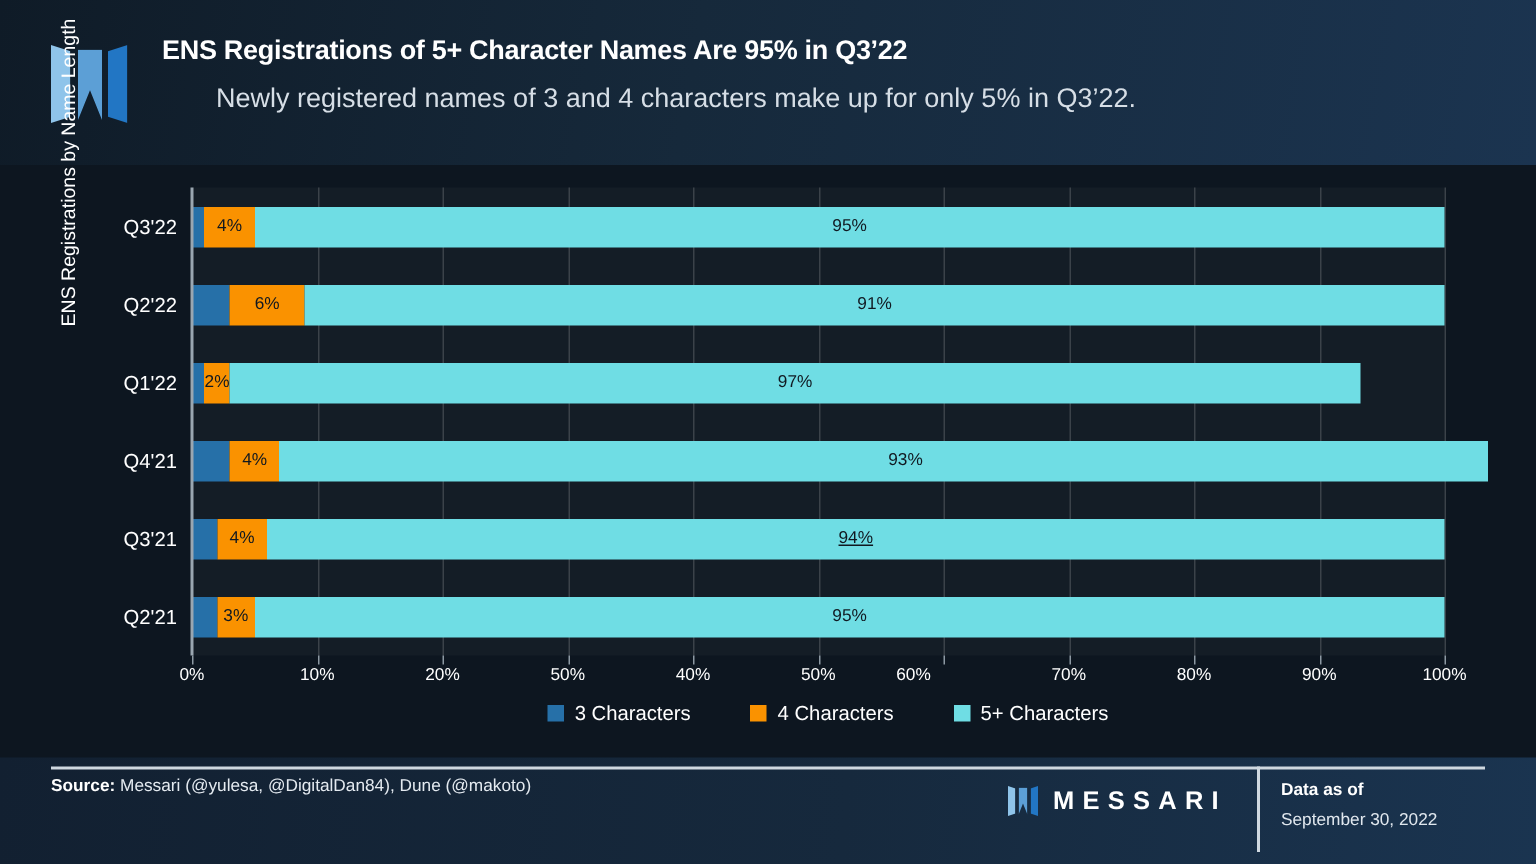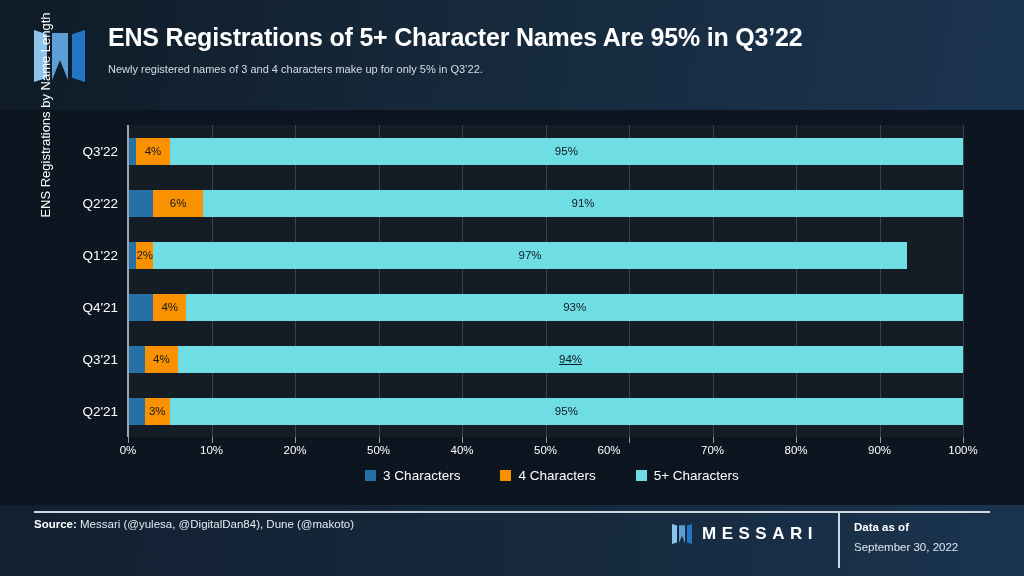--- a/index.html
+++ b/index.html
@@ -48,32 +48,33 @@
     width: 13px; height: 52px;
     background: #2276C4;
     clip-path: polygon(0 8%, 100% 0, 100% 100%, 0 92%);
   }
   #header-text {
     margin-left: 20px;
     margin-top: 24px;
   }
   #title {
     color: #ffffff;
-    font-size: 25px;
+    font-size: 18px;
     font-weight: bold;
     letter-spacing: -0.2px;
     line-height: 1.1;
     white-space: nowrap;
   }
   #subtitle {
     color: #d6dee6;
-    font-size: 11px;
+    font-size: 18px;
     font-weight: normal;
     margin-top: 11px;
     white-space: nowrap;
+    margin-left: 36px;
   }
 
   
   #chart-area {
     position: absolute;
     left: 0; top: 110px;
     width: 1024px; height: 395px;
     background: #0d1620;
   }
   #y-axis-title {
@@ -313,21 +314,21 @@
         <div class="seg" style="left: 75.15px; width: 759.85px; background: rgb(111, 221, 228);">91%</div>
       </div>
       <div class="bar-row" style="top: 116.5px;">
         <div class="seg" style="left: 0px; width: 8.35px; background: rgb(38, 112, 168);"></div>
         <div class="seg" style="left: 8.35px; width: 16.7px; background: rgb(250, 146, 0);">2%</div>
         <div class="seg" style="left: 25.05px; width: 754px; background: rgb(111, 221, 228);">97%</div>
       </div>
       <div class="bar-row" style="top: 168.5px;">
         <div class="seg" style="left: 0px; width: 25.05px; background: rgb(38, 112, 168);"></div>
         <div class="seg" style="left: 25.05px; width: 33.4px; background: rgb(250, 146, 0);">4%</div>
-        <div class="seg" style="left: 58.45px; width: 776.55px; background: rgb(111, 221, 228);">93%</div>
+        <div class="seg" style="left: 58.45px; width: 776.55px; background: rgb(111, 221, 228); padding-left: 29px;">93%</div>
       </div>
       <div class="bar-row" style="top: 220.5px;">
         <div class="seg" style="left: 0px; width: 16.7px; background: rgb(38, 112, 168);"></div>
         <div class="seg" style="left: 16.7px; width: 33.4px; background: rgb(250, 146, 0);">4%</div>
         <div class="seg" style="left: 50.1px; width: 784.9px; background: rgb(111, 221, 228); text-decoration: underline;">94%</div>
       </div>
       <div class="bar-row" style="top: 272.5px;">
         <div class="seg" style="left: 0px; width: 16.7px; background: rgb(38, 112, 168);"></div>
         <div class="seg" style="left: 16.7px; width: 25.05px; background: rgb(250, 146, 0);">3%</div>
         <div class="seg" style="left: 41.75px; width: 793.25px; background: rgb(111, 221, 228);">95%</div>

